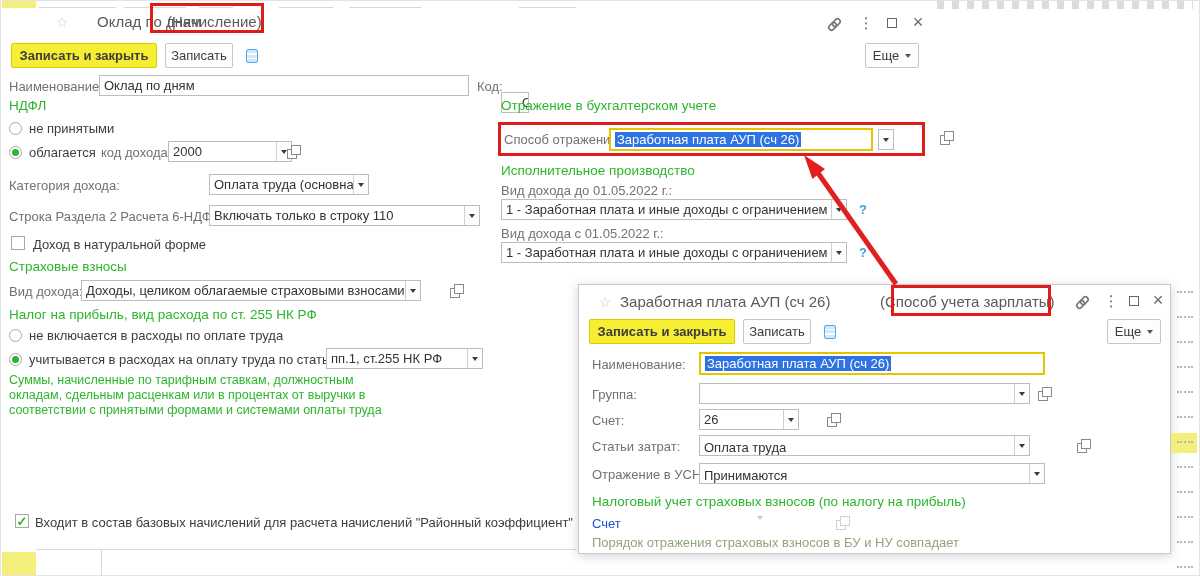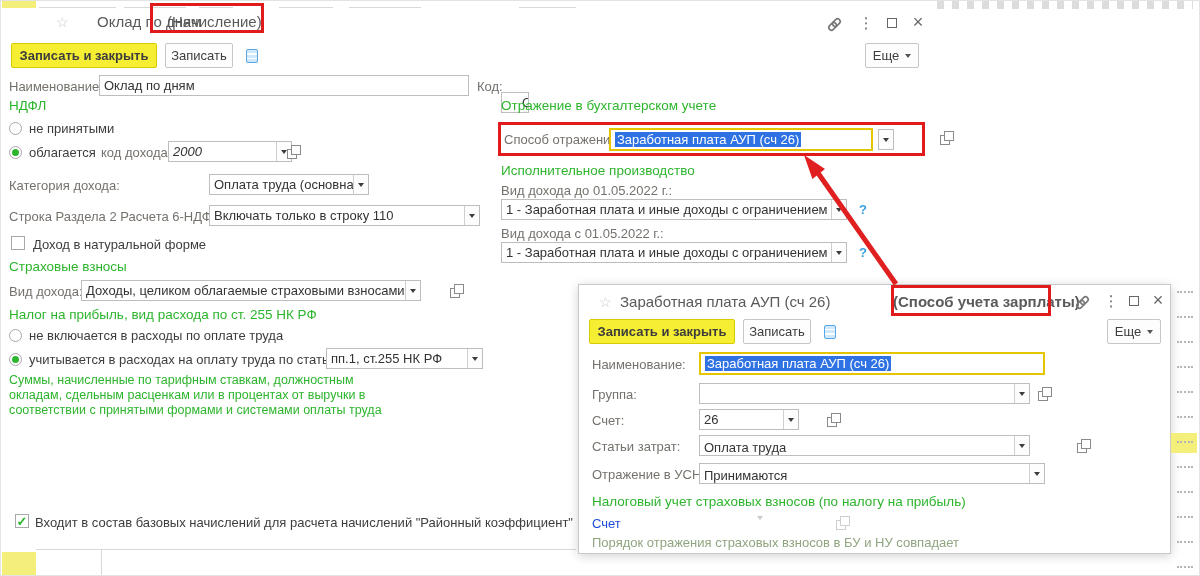--- a/index.html
+++ b/index.html
@@ -146,21 +146,21 @@
 
     
     <span class="abs green-h" style="left:8px;top:97px;">НДФЛ</span>
 
     <span class="abs radio" style="left:8px;top:121px;"></span>
     <span class="abs lbl dark" style="left:28px;top:120px;">не принятыми</span>
 
     <span class="abs radio sel" style="left:8px;top:145px;"></span>
     <span class="abs lbl dark" style="left:28px;top:144px;">облагается</span>
     <span class="abs lbl" style="left:100px;top:144px;">код дохода:</span>
-    <div class="abs inp" style="left:167px;top:140px;width:124px;font-style:italic;">
+    <div class="abs inp" style="left:167px;top:140px;width:124px;">
       <span class="txt">2000</span>
       <span class="dd">
           <i class="tri"></i>
         </span>
     </div>
     <span class="abs open-ic" style="left:284px;top:142px;"></span>
 
     <span class="abs lbl" style="left:8px;top:177px;">Категория дохода:</span>
     <div class="abs inp" style="left:208px;top:173px;width:160px;">
       <span class="txt">Оплата труда (основная</span>
@@ -247,21 +247,21 @@
       <span class="dd">
           <i class="tri"></i>
         </span>
     </div>
     <span class="abs help-q" style="left:858px;top:244px;">?</span>
   </div>
 
   <div id="dialog">
     <span class="abs star" style="left:20px;top:9px;">☆</span>
     <span class="abs title-txt" style="left:41px;top:8px;">Заработная плата АУП (сч 26)</span>
-    <span class="abs title-txt" style="left:314px;top:8px;font-weight:bold;">(Способ учета зарплаты)</span>
+    <span class="abs title-txt" style="left:301px;top:8px;">(Способ учета зарплаты)</span>
 
     <span class="abs wc link-ic" style="left:494px;top:8px;">
       <svg width="17" height="17" viewBox="0 0 16 16">
           <g stroke="#777" fill="none" stroke-width="1.5" transform="rotate(-45 8 8)">
             <rect x="1.5" y="5.5" width="8" height="5" rx="2.5"></rect>
             <rect x="6.5" y="5.5" width="8" height="5" rx="2.5"></rect>
           </g>
         </svg>
     </span>
     <span class="abs wc" style="left:523px;top:7px;">⋮</span>

